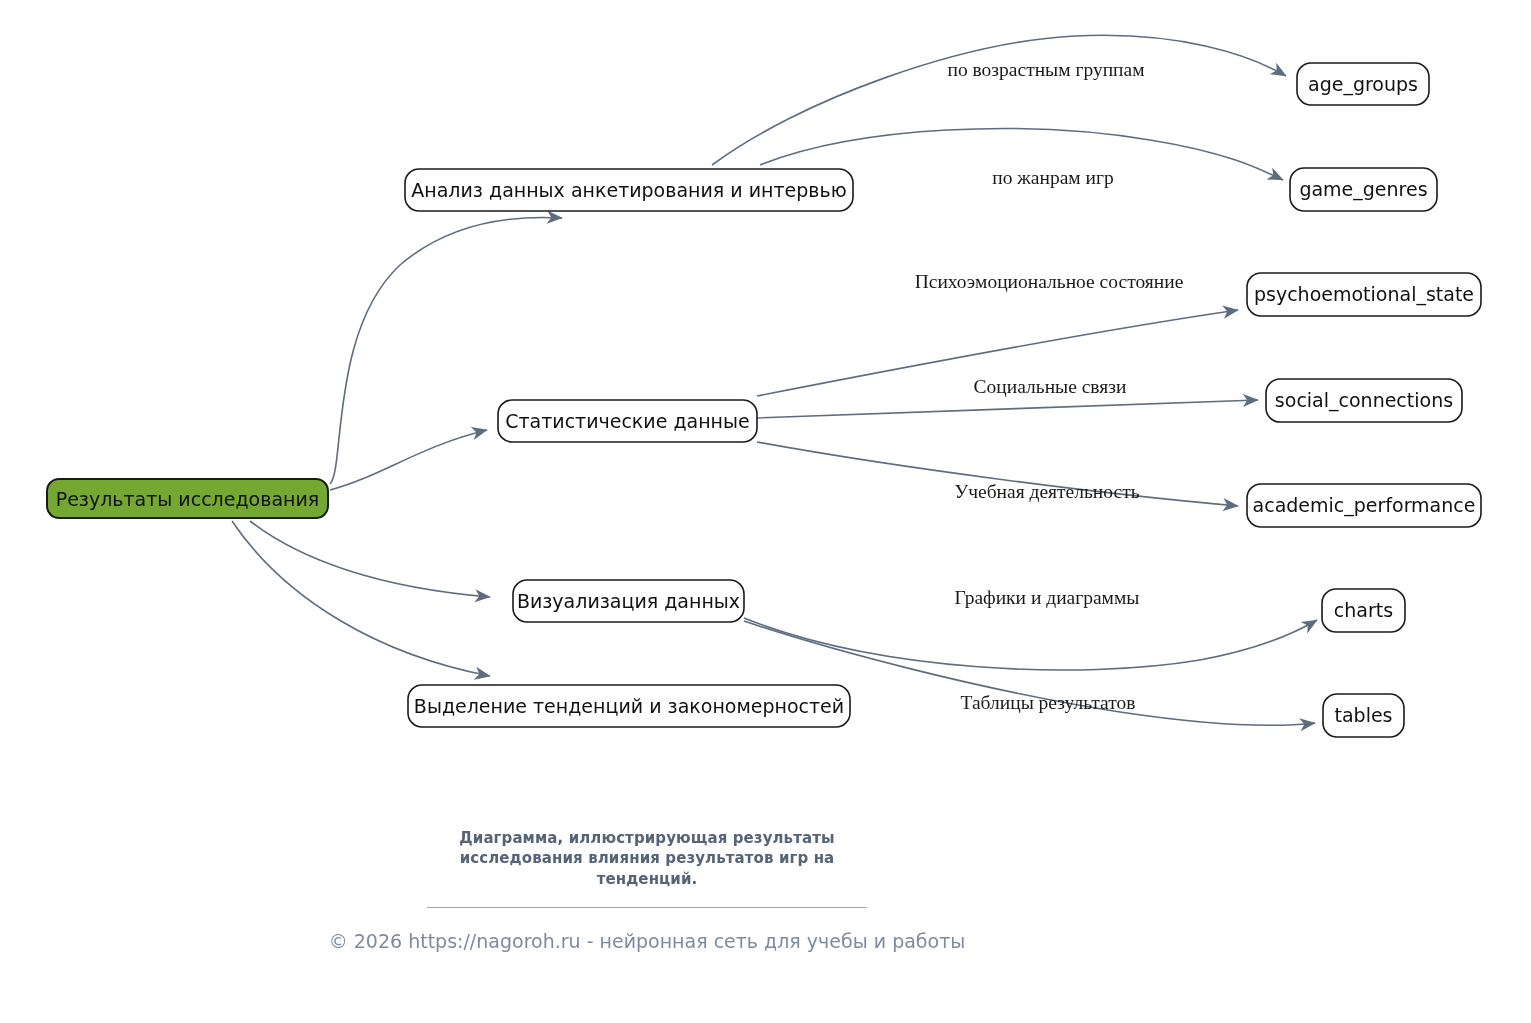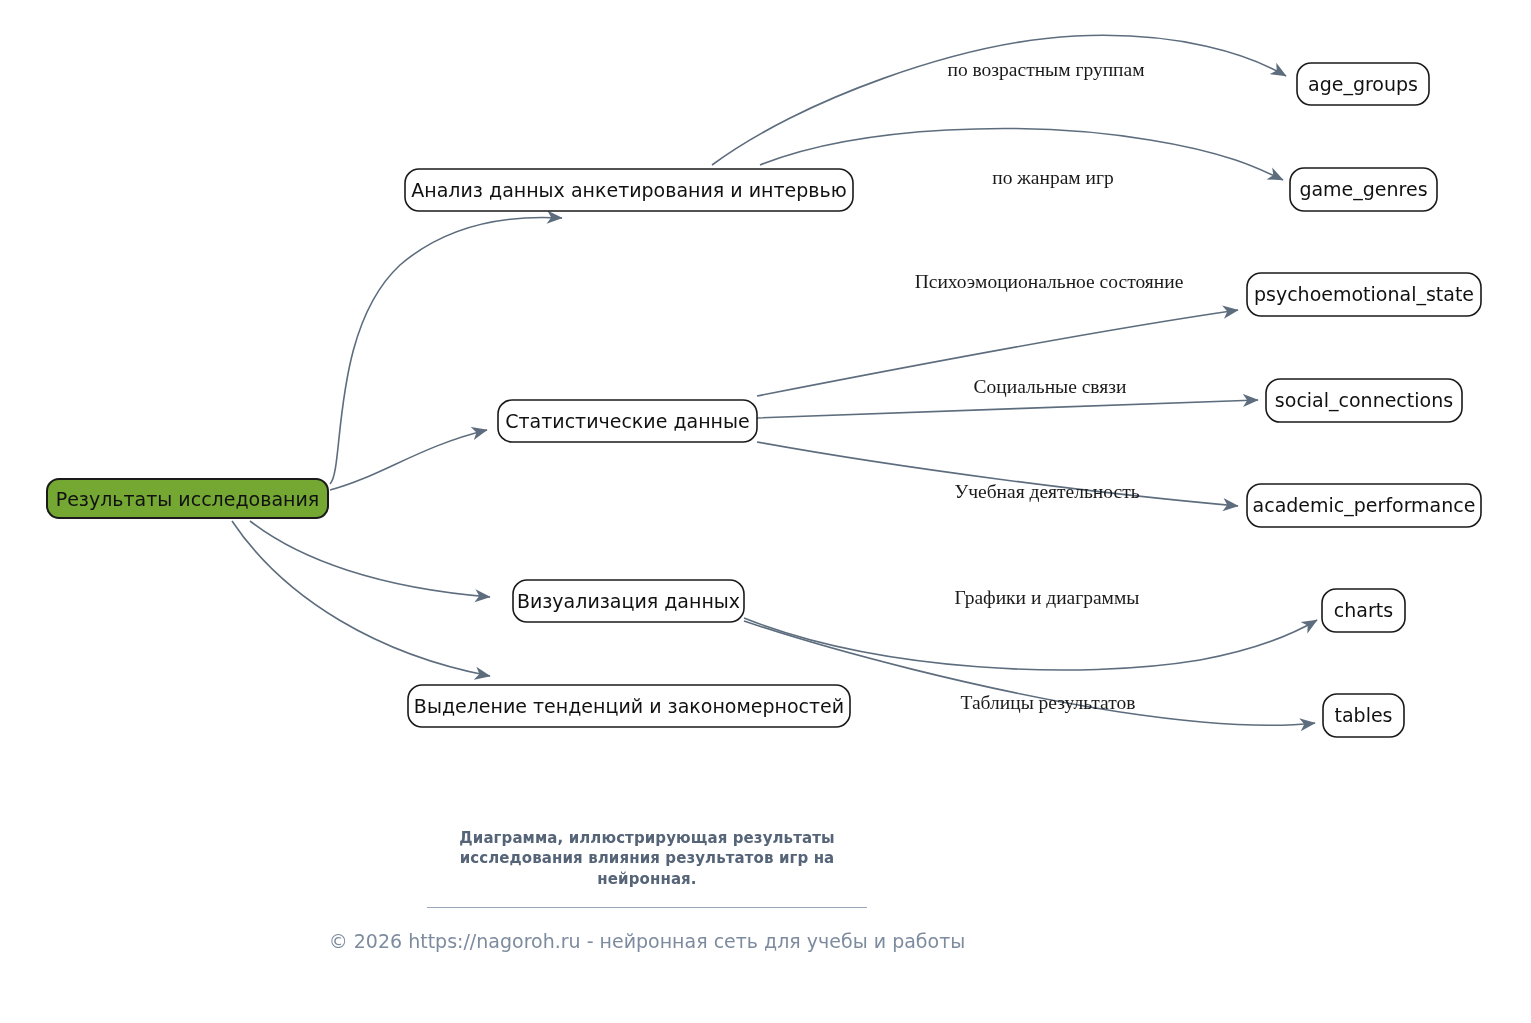--- a/index.html
+++ b/index.html
@@ -194,17 +194,17 @@
   <text class="edge-label" x="1050" y="389">Социальные связи</text>
   <text class="edge-label" x="1047" y="494">Учебная деятельность</text>
   <text class="edge-label" x="1047" y="600">Графики и диаграммы</text>
   <text class="edge-label" x="1048" y="705">Таблицы результатов</text>
 </svg>
 
 <div class="caption-block">
   <div class="caption-text">
     <div>Диаграмма, иллюстрирующая результаты</div>
     <div>исследования влияния результатов игр на</div>
-    <div>нейронная.</div>
+    <div>тенденций.</div>
   </div>
   <div class="caption-divider"></div>
   <div class="footer-text">© 2026 https://nagoroh.ru - нейронная сеть для учебы и работы</div>
 </div>
 
 </body></html>

